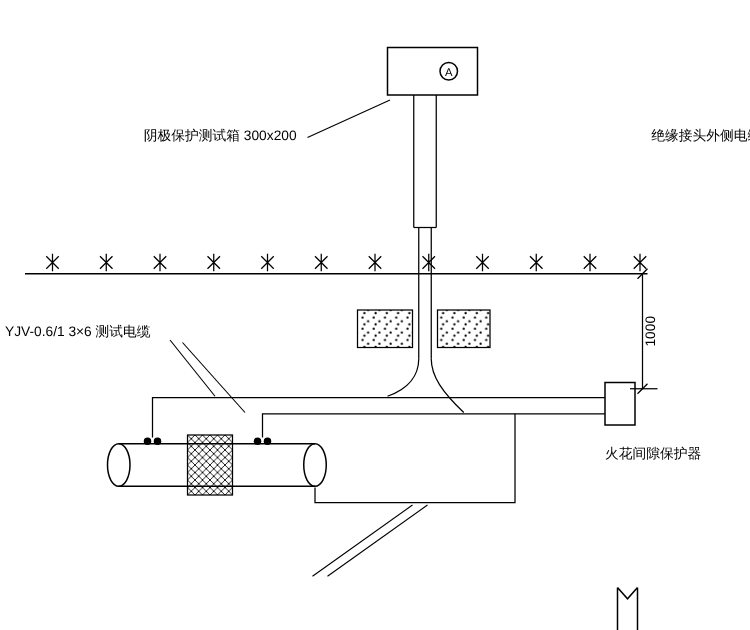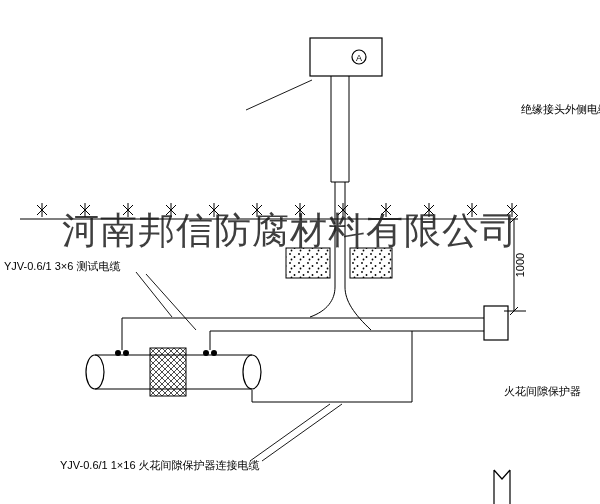--- a/index.html
+++ b/index.html
@@ -128,24 +128,23 @@
 
     <g stroke="#000" fill="none" stroke-width="0.9">
       <path d="M246,110 L312,80"></path>
       <path d="M136,272 L172,317"></path>
       <path d="M146,274 L196,330"></path>
       <path d="M250,461 L330,404"></path>
       <path d="M262,461 L342,404"></path>
     </g>
   </svg>
 
+  <div class="lbl" style="left:115px;top:103px;">阴极保护测试箱 300x200</div>
 
   <div class="lbl" style="left:521px;top:103px;">绝缘接头外侧电缆</div>
 
   <div class="lbl" style="left:4px;top:260px;">YJV-0.6/1 3×6  测试电缆</div>
 
-  <div class="lbl" style="left:60px;top:459px;">YJV-0.6/1 1×16  火花间隙保护器连接电缆</div>
 
-  <div class="lbl" style="left:504px;top:357px;margin-top:28px;">火花间隙保护器</div>
+  <div class="lbl" style="left:484px;top:357px;">火花间隙保护器</div>
 
-  <div class="watermark">河南邦信防腐材料有限公司</div>
 
 </div>
 
 </body></html>

